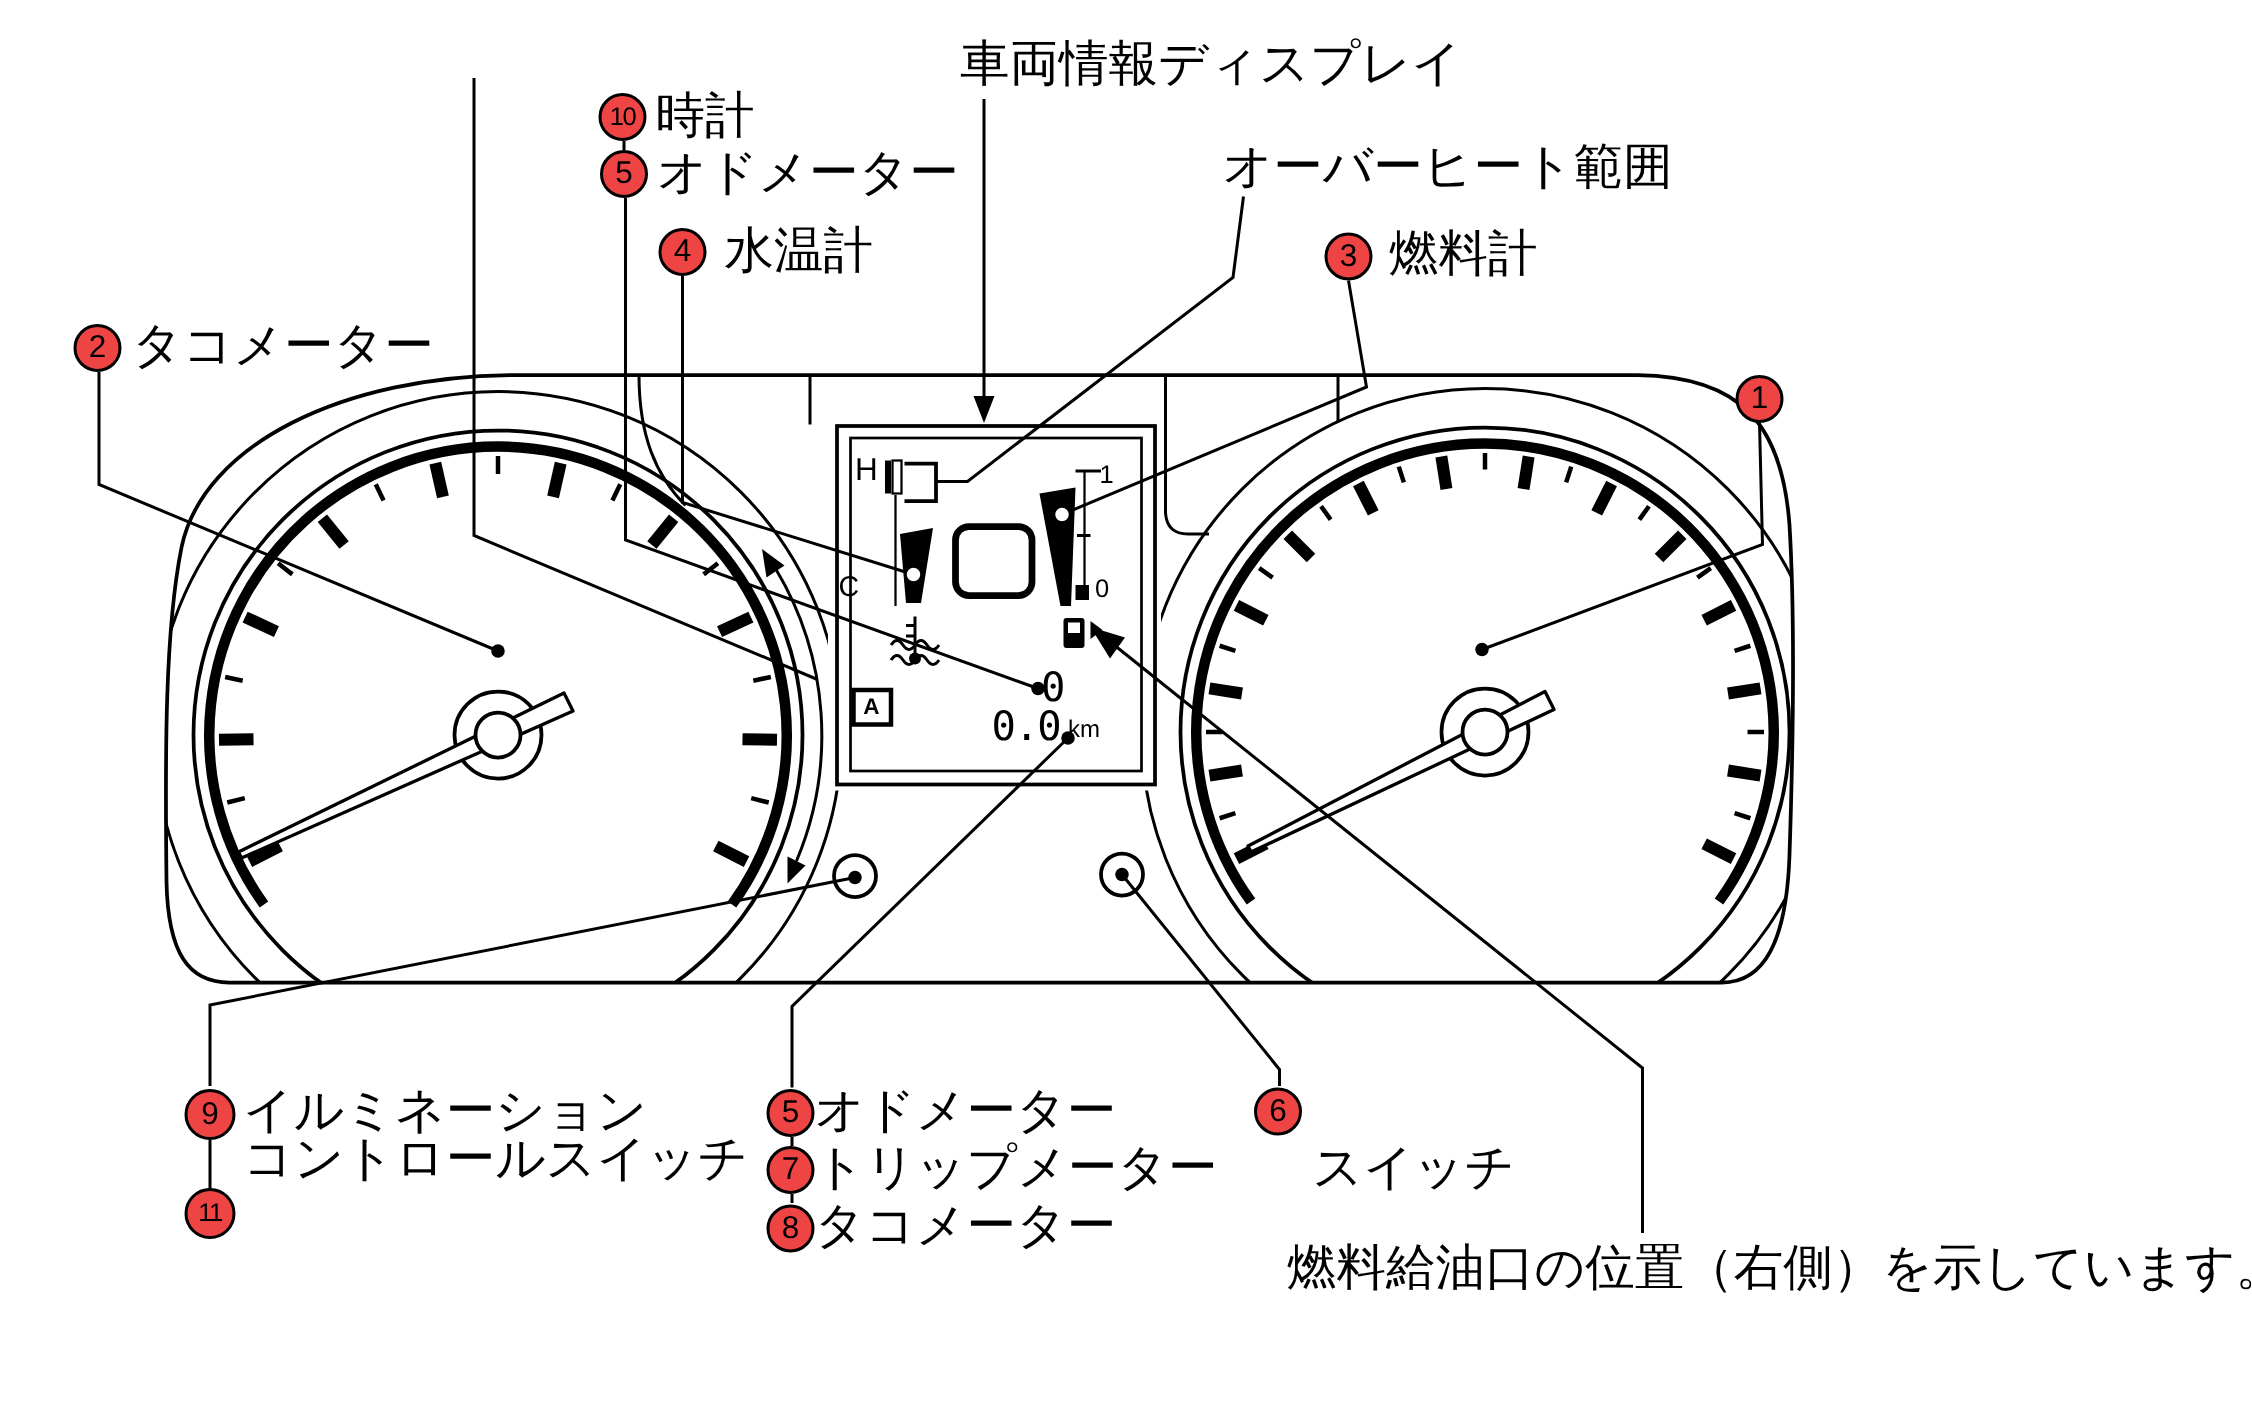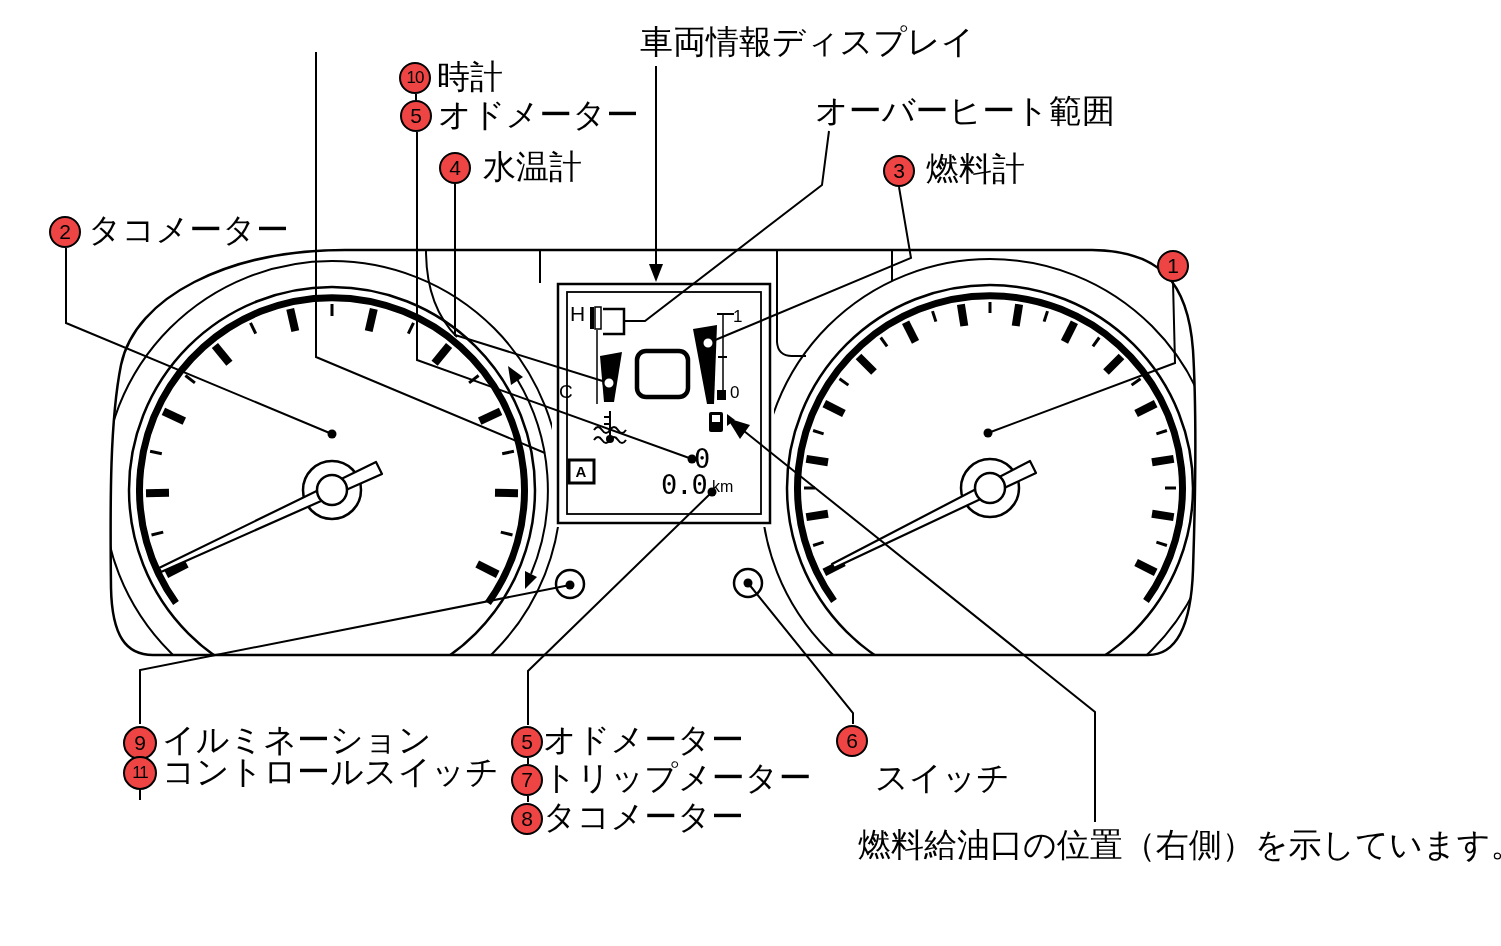--- a/index.html
+++ b/index.html
@@ -188,21 +188,21 @@
   </g>
 </svg>
 
   <span class="num two" style="left:399px;top:62px">10</span>
   <span class="num" style="left:400px;top:100px">5</span>
   <span class="num" style="left:439px;top:152px">4</span>
   <span class="num" style="left:883px;top:155px">3</span>
   <span class="num" style="left:49px;top:216px">2</span>
   <span class="num" style="left:1157px;top:250px">1</span>
   <span class="num b34" style="left:123px;top:726px">9</span>
-  <span class="num b34 two" style="left:123px;top:756px">11</span>
+  <span class="num b34 two" style="left:123px;top:792px">11</span>
   <span class="num" style="left:511px;top:726px">5</span>
   <span class="num" style="left:511px;top:764px">7</span>
   <span class="num" style="left:511px;top:803px">8</span>
   <span class="num" style="left:836px;top:725px">6</span>
 
   <div class="lbl" style="left:437px;top:60px">時計</div>
   <div class="lbl" style="left:438px;top:98px">オドメーター</div>
   <div class="lbl" style="left:483px;top:150px">水温計</div>
   <div class="lbl" style="left:640px;top:25px">車両情報ディスプレイ</div>
   <div class="lbl" style="left:815px;top:94px">オーバーヒート範囲</div>

